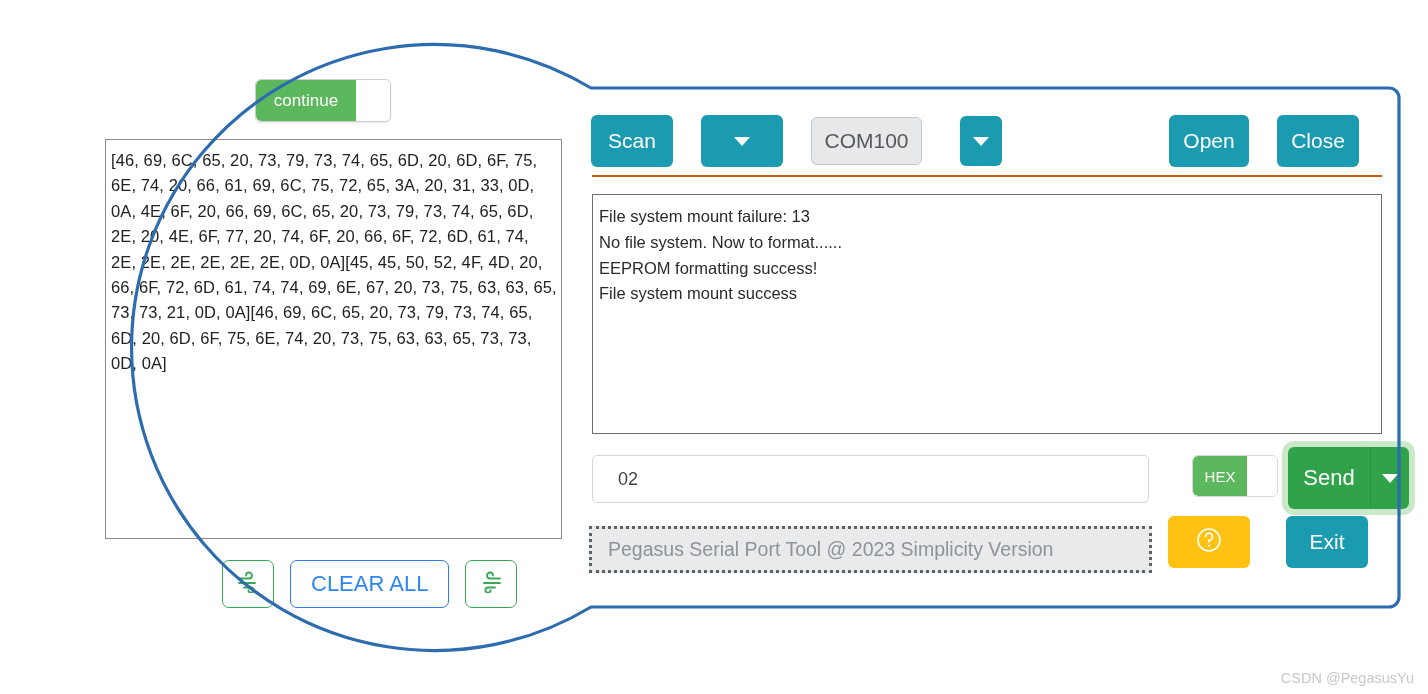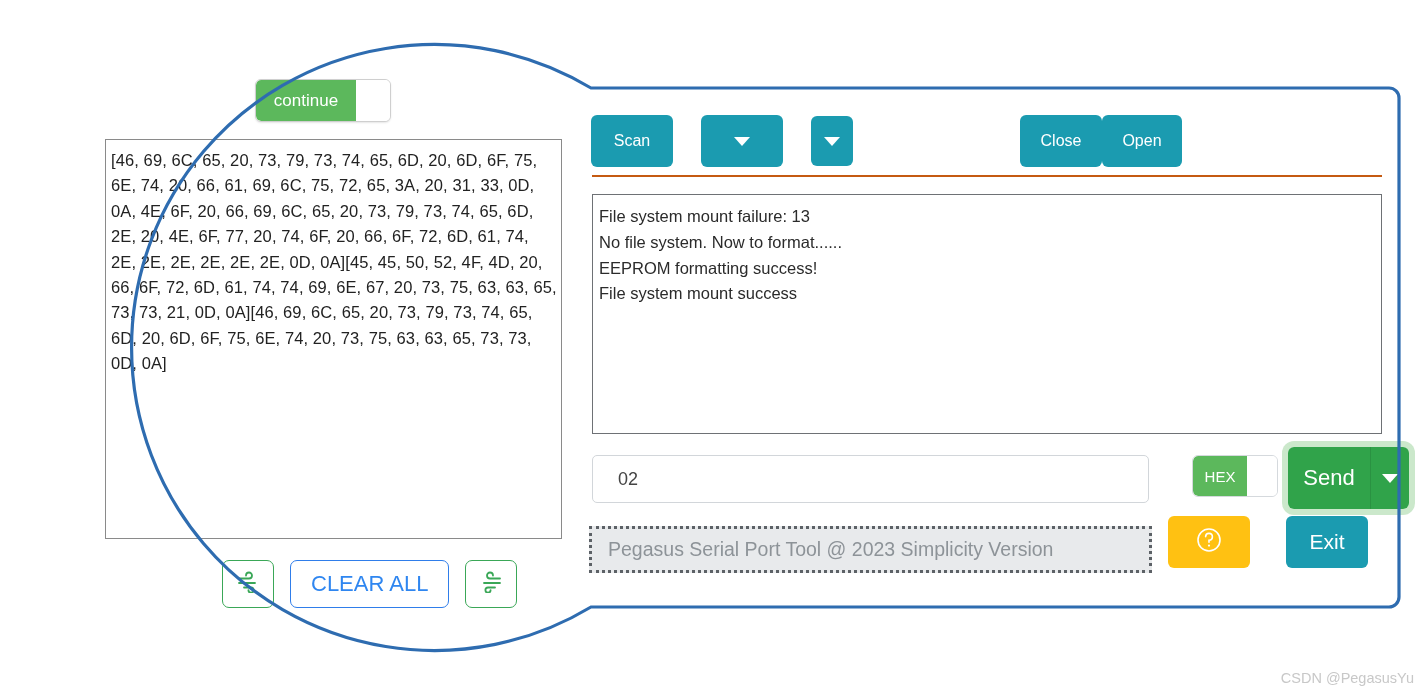--- a/index.html
+++ b/index.html
@@ -120,21 +120,21 @@
     width: 800px; height: 52px;
     display: flex;
     align-items: center;
   }
   .tl-btn {
     background: #1b9bb0;
     color: #ffffff;
     border: none;
     border-radius: 6px;
     height: 52px;
-    font-size: 16px;
+    font-size: 21px;
     font-family: "Liberation Sans", sans-serif;
     display: flex;
     align-items: center;
     justify-content: center;
     cursor: pointer;
   }
   #scan-btn { width: 82px; margin-right: 28px; }
   #port-dropdown-btn { width: 82px; margin-right: 28px; }
   .caret {
     width: 0; height: 0;
@@ -361,27 +361,28 @@
   </div>
 </div>
 
 <div id="app-panel">
 
   <div id="toolbar">
     <div class="tl-btn" id="scan-btn">Scan</div>
     <div class="tl-btn" id="port-dropdown-btn">
       <span class="caret"></span>
     </div>
+    <div id="port-field">COM100</div>
     <div id="baud-combo">
       <div class="baud-arrow">
         <span class="caret"></span>
       </div>
     </div>
+    <div class="tl-btn" id="open-btn">Open</div>
     <div class="tl-btn" id="close-btn">Close</div>
-    <div class="tl-btn" id="open-btn">Open</div>
   </div>
 
   <div id="orange-rule"></div>
 
   <div id="terminal"><span>File system mount failure: 13</span>
 <span>No file system. Now to format......</span>
 <span>EEPROM formatting success!</span>
 <span>File system mount success</span></div>
 
   <div id="send-row">

